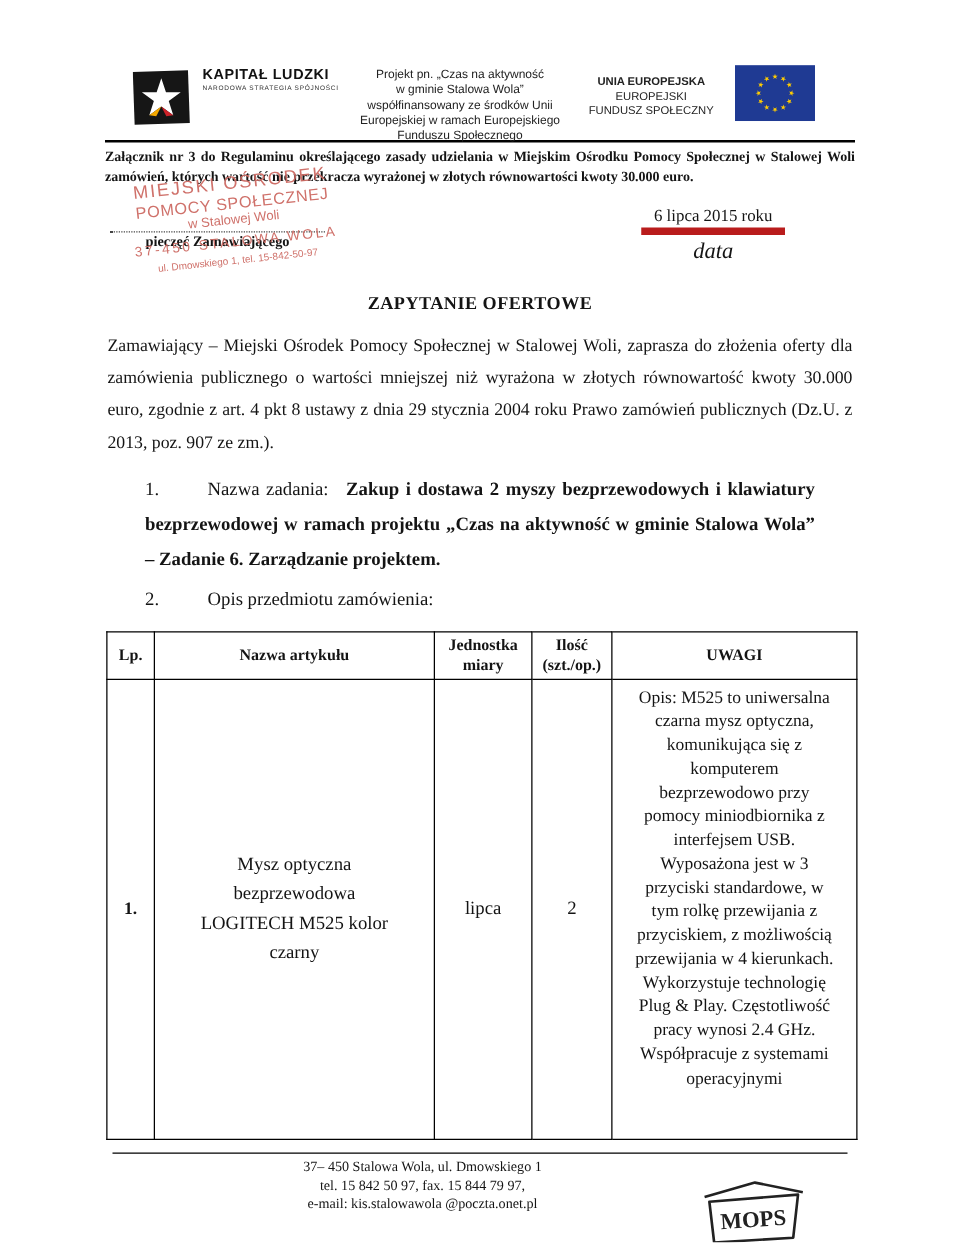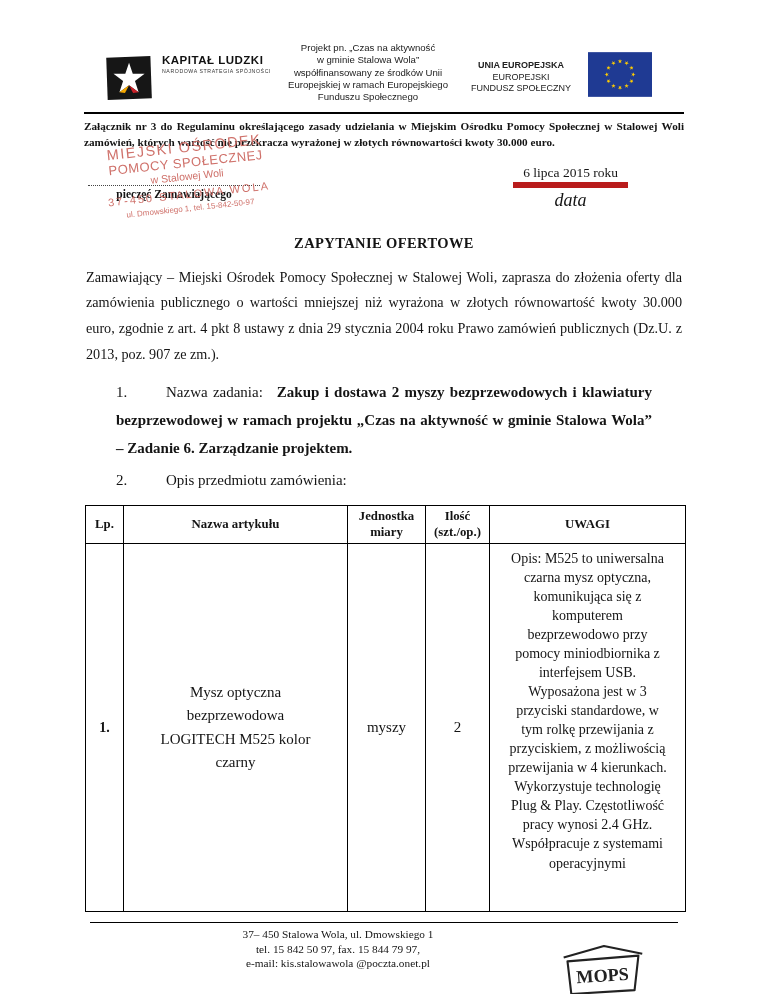--- a/index.html
+++ b/index.html
@@ -10,21 +10,21 @@
     font-family:"Liberation Serif", serif;
   }
 
   
   .doc-header { position:relative; height:110px; font-family:"Liberation Sans", sans-serif; }
   .logo-kl { position:absolute; left:106px; top:54px; display:flex; align-items:flex-start; }
   .kl-mark { width:48px; height:48px; display:block; }
   .kl-text { margin-left:8px; }
   .kl-title { font-size:11.5px; font-weight:bold; letter-spacing:.5px; color:#111; }
   .kl-sub { font-size:5.2px; letter-spacing:.6px; color:#333; margin-top:2px; }
-  .center-text { position:absolute; left:272px; top:42px; width:192px; text-align:center;
+  .center-text { position:absolute; left:272px; top:54px; width:192px; text-align:center;
                  font-size:9.6px; line-height:1.28; color:#222; }
   .eu-text { position:absolute; left:462px; top:60px; width:118px; text-align:center;
              font-size:9px; line-height:1.3; color:#222; }
   .eu-l1 { font-weight:bold; }
   .eu-flag { position:absolute; left:588px; top:52px; width:64px; height:45px; display:block; }
 
   
   .rule { margin:2px 84px 0; border-top:2px solid #000; }
   .attachment { margin:5px 84px 0; font-size:11.2px; font-weight:bold; text-align:justify; line-height:1.42; }
 
@@ -175,21 +175,21 @@
         <th>Ilość (szt./op.)</th>
         <th>UWAGI</th>
       </tr>
     </thead>
     <tbody>
       <tr class="body-row">
         <td class="lp">1.</td>
         <td class="name">
           <div class="inner">Mysz optyczna bezprzewodowa LOGITECH M525 kolor czarny</div>
         </td>
-        <td class="unit">myszy</td>
+        <td class="unit">lipca</td>
         <td class="qty">2</td>
         <td class="remarks">Opis: M525 to uniwersalna czarna mysz optyczna, komunikująca się z komputerem bezprzewodowo przy pomocy miniodbiornika z interfejsem USB. Wyposażona jest w 3 przyciski standardowe, w tym rolkę przewijania z przyciskiem, z możliwością przewijania w 4 kierunkach. Wykorzystuje technologię Plug &amp; Play. Częstotliwość pracy wynosi 2.4 GHz. Współpracuje z systemami operacyjnymi</td>
       </tr>
     </tbody>
   </table>
 
   <footer class="doc-footer">
     <div class="footer-rule"></div>
     <div class="footer-text">
       <div>37– 450 Stalowa Wola, ul. Dmowskiego 1</div>

